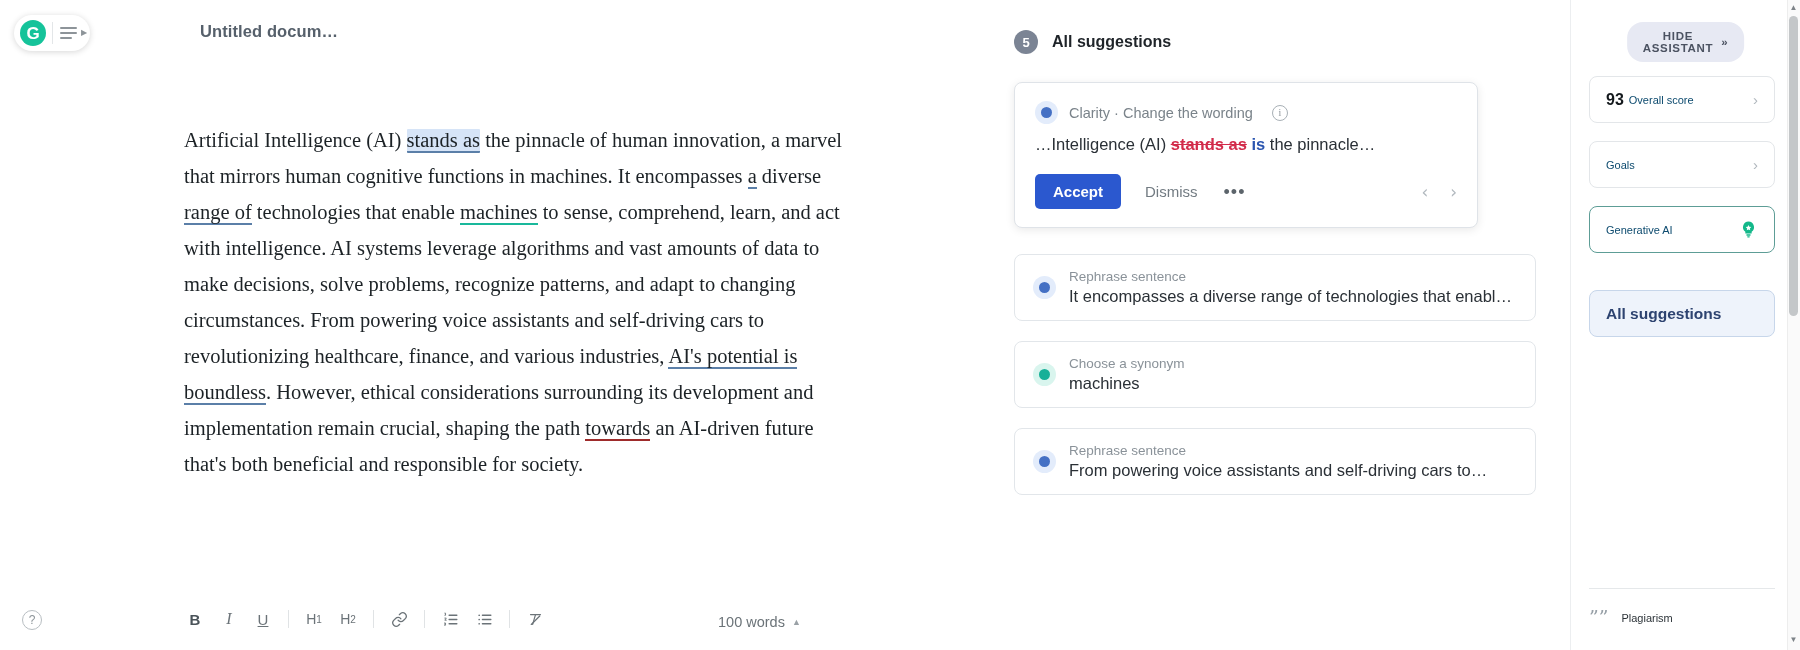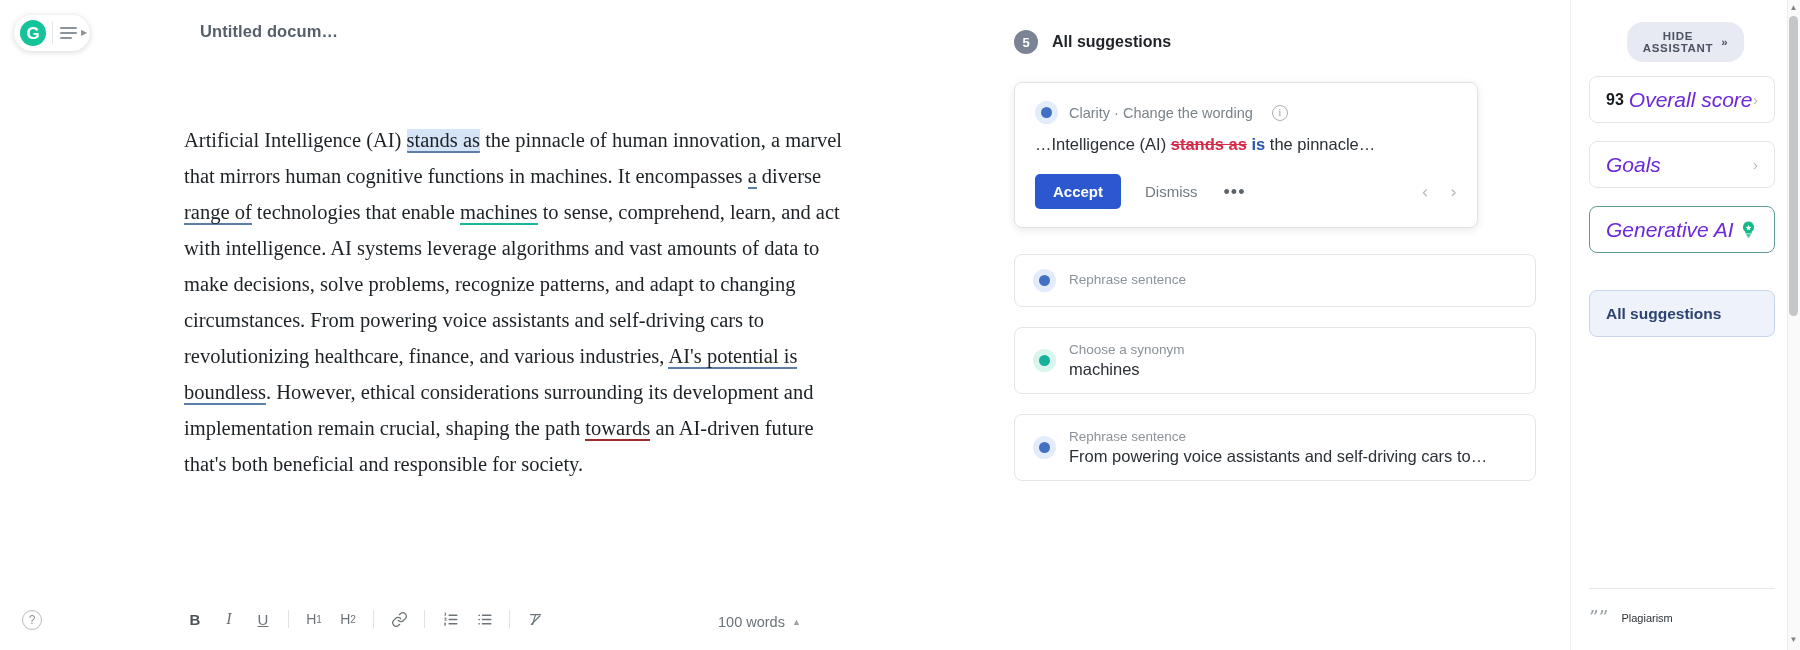--- a/index.html
+++ b/index.html
@@ -265,21 +265,21 @@
     width: 186px;
     background: #fff;
     border: 1px solid #e3e6e9;
     border-radius: 8px;
     height: 47px;
     display: flex; align-items: center;
     padding: 0 16px;
     cursor: pointer;
   }
   .panel-card .chev { margin-left: auto; color: #b0b7bd; font-size: 15px; }
-  .panel-card .lbl { font-size: 21px; color: #6d28d9; font-style: italic; }
+  .panel-card .lbl { font-size: 11px; color: #0c4a6e; }
   .panel-card .score-num { font-weight: 700; font-size: 16px; color: #14191d; margin-right: 5px; }
   #card-score { top: 76px; }
   #card-goals { top: 141px; }
   #card-genai { top: 206px; border-color: #5d9d96; }
   .bulb {
     margin-left: auto;
     width: 19px; height: 19px;
     display: flex; align-items: center; justify-content: center;
   }
   .sb-allsugg {
@@ -436,20 +436,21 @@
     </div>
 
     <div class="card-list">
 
       <div class="sugg-item">
         <div class="cat-dot clarity">
             <div class="inner"></div>
           </div>
         <div class="sugg-item-txt">
           <div class="sugg-item-cat">Rephrase sentence</div>
+          <div class="sugg-item-body">It encompasses a diverse range of technologies that enable…</div>
         </div>
       </div>
 
       <div class="sugg-item">
         <div class="cat-dot synonym">
             <div class="inner"></div>
           </div>
         <div class="sugg-item-txt">
           <div class="sugg-item-cat">Choose a synonym</div>
           <div class="sugg-item-body">machines</div>

